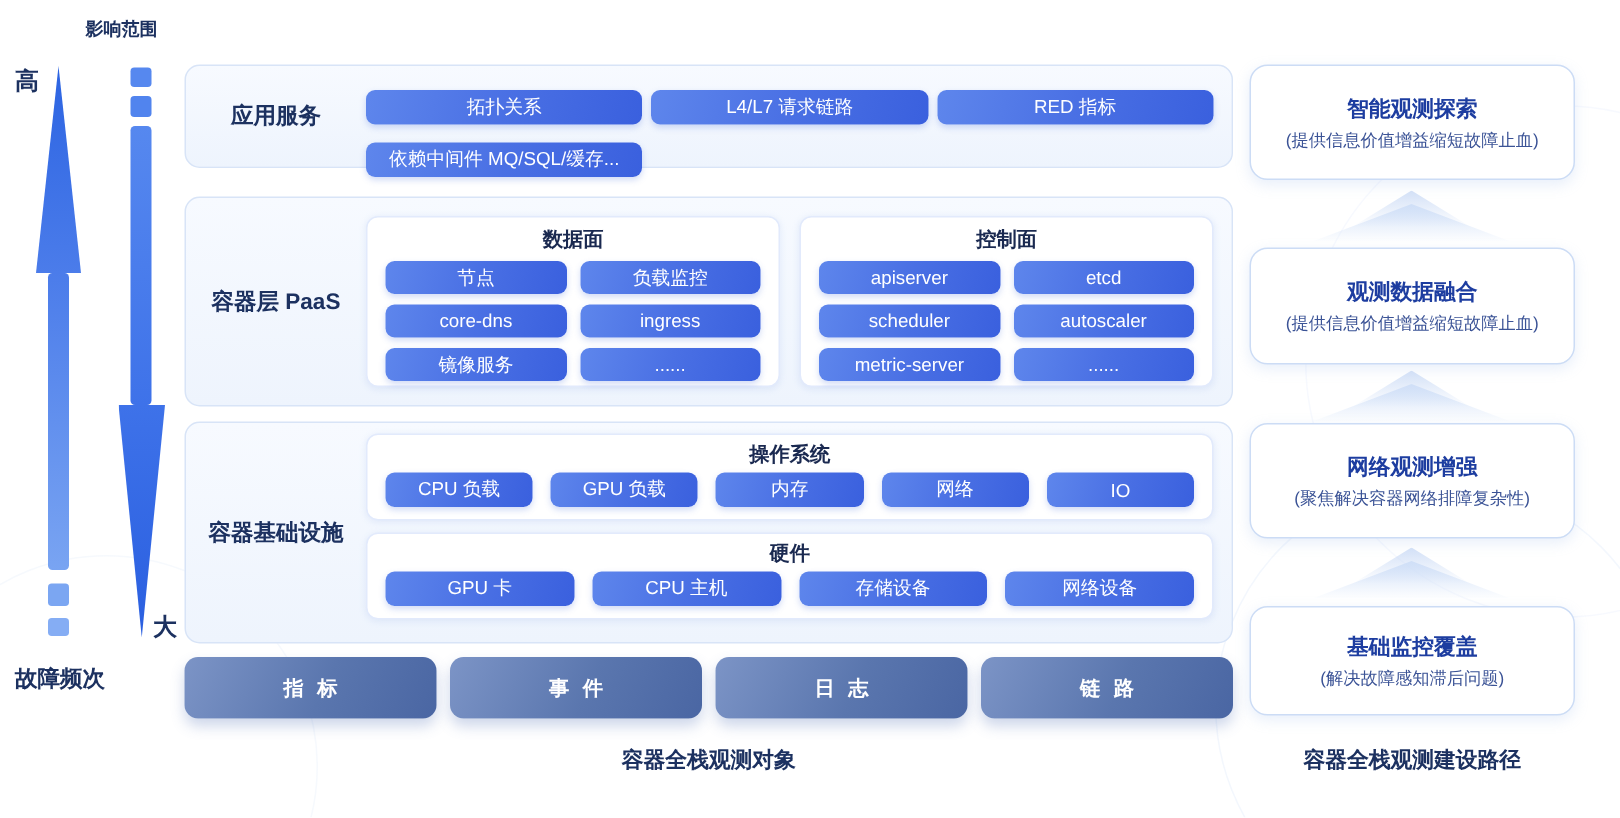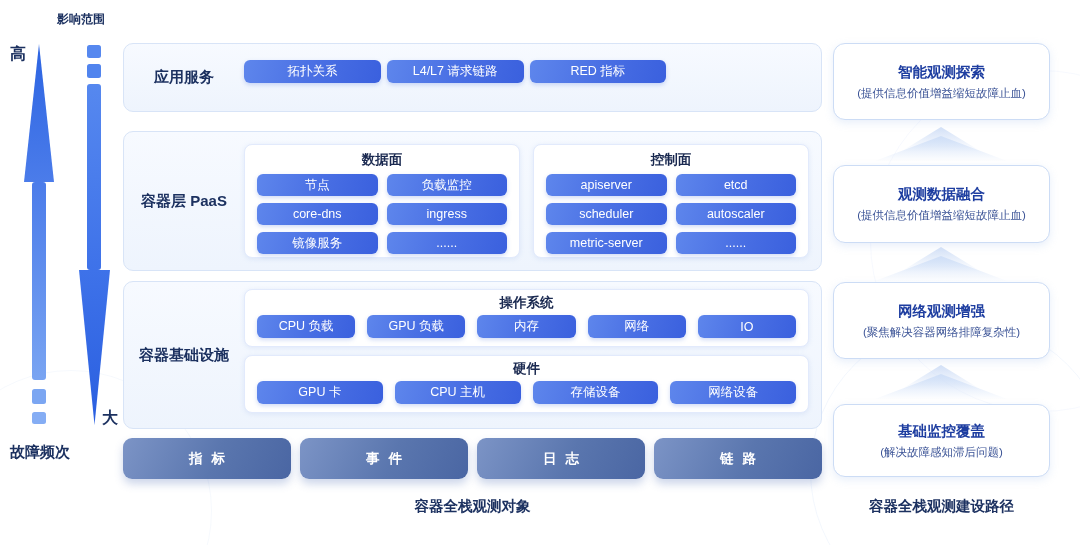--- a/index.html
+++ b/index.html
@@ -45,21 +45,21 @@
   .sec-infra{top:281px;height:148px;}
   .section-label{width:120px;display:flex;align-items:center;justify-content:center;
                  font-weight:bold;font-size:15px;color:#1c3160;text-align:center;}
   .section-body{flex:1;box-sizing:border-box;}
 
   .chip{border-radius:6px;color:#fff;font-size:12.5px;display:flex;align-items:center;
         justify-content:center;white-space:nowrap;
         background:linear-gradient(105deg,#5e86ec 0%,#4a70e4 50%,#3a60de 100%);
         box-shadow:0 2px 4px rgba(70,110,220,.25);}
 
-  .app-grid{display:grid;grid-template-columns:1fr 1fr 1fr 1fr;grid-auto-rows:23px;gap:12px 6px;
+  .app-grid{display:grid;grid-template-columns:1fr 1fr 1fr;grid-auto-rows:23px;gap:12px 6px;
             padding:16px 12px 0 0;}
 
   .paas-body{display:flex;gap:13px;padding:12px 12px 0 0;}
   .plane{flex:1;height:114px;box-sizing:border-box;background:#fff;border:1px solid #e2eafc;
          border-radius:8px;box-shadow:0 1px 5px rgba(140,170,225,.20);
          padding:4px 12px 0;display:flex;flex-direction:column;}
   .plane-title{text-align:center;font-weight:bold;font-size:13.5px;color:#1a2950;
                line-height:22px;margin-bottom:3px;}
   .plane-grid{display:grid;grid-template-columns:1fr 1fr;grid-auto-rows:22px;gap:7px 9px;}
 
@@ -124,20 +124,21 @@
   <div class="shape dn-shaft"></div>
   <div class="shape dn-head"></div>
 
   <div class="section sec-app">
     <div class="section-label">应用服务</div>
     <div class="section-body">
       <div class="app-grid">
         <div class="chip">拓扑关系</div>
         <div class="chip">L4/L7 请求链路</div>
         <div class="chip">RED 指标</div>
+        <div class="chip">依赖中间件 MQ/SQL/缓存...</div>
       </div>
     </div>
   </div>
 
   <div class="section sec-paas">
     <div class="section-label">容器层 PaaS</div>
     <div class="section-body paas-body">
       <div class="plane">
         <div class="plane-title">数据面</div>
         <div class="plane-grid">

